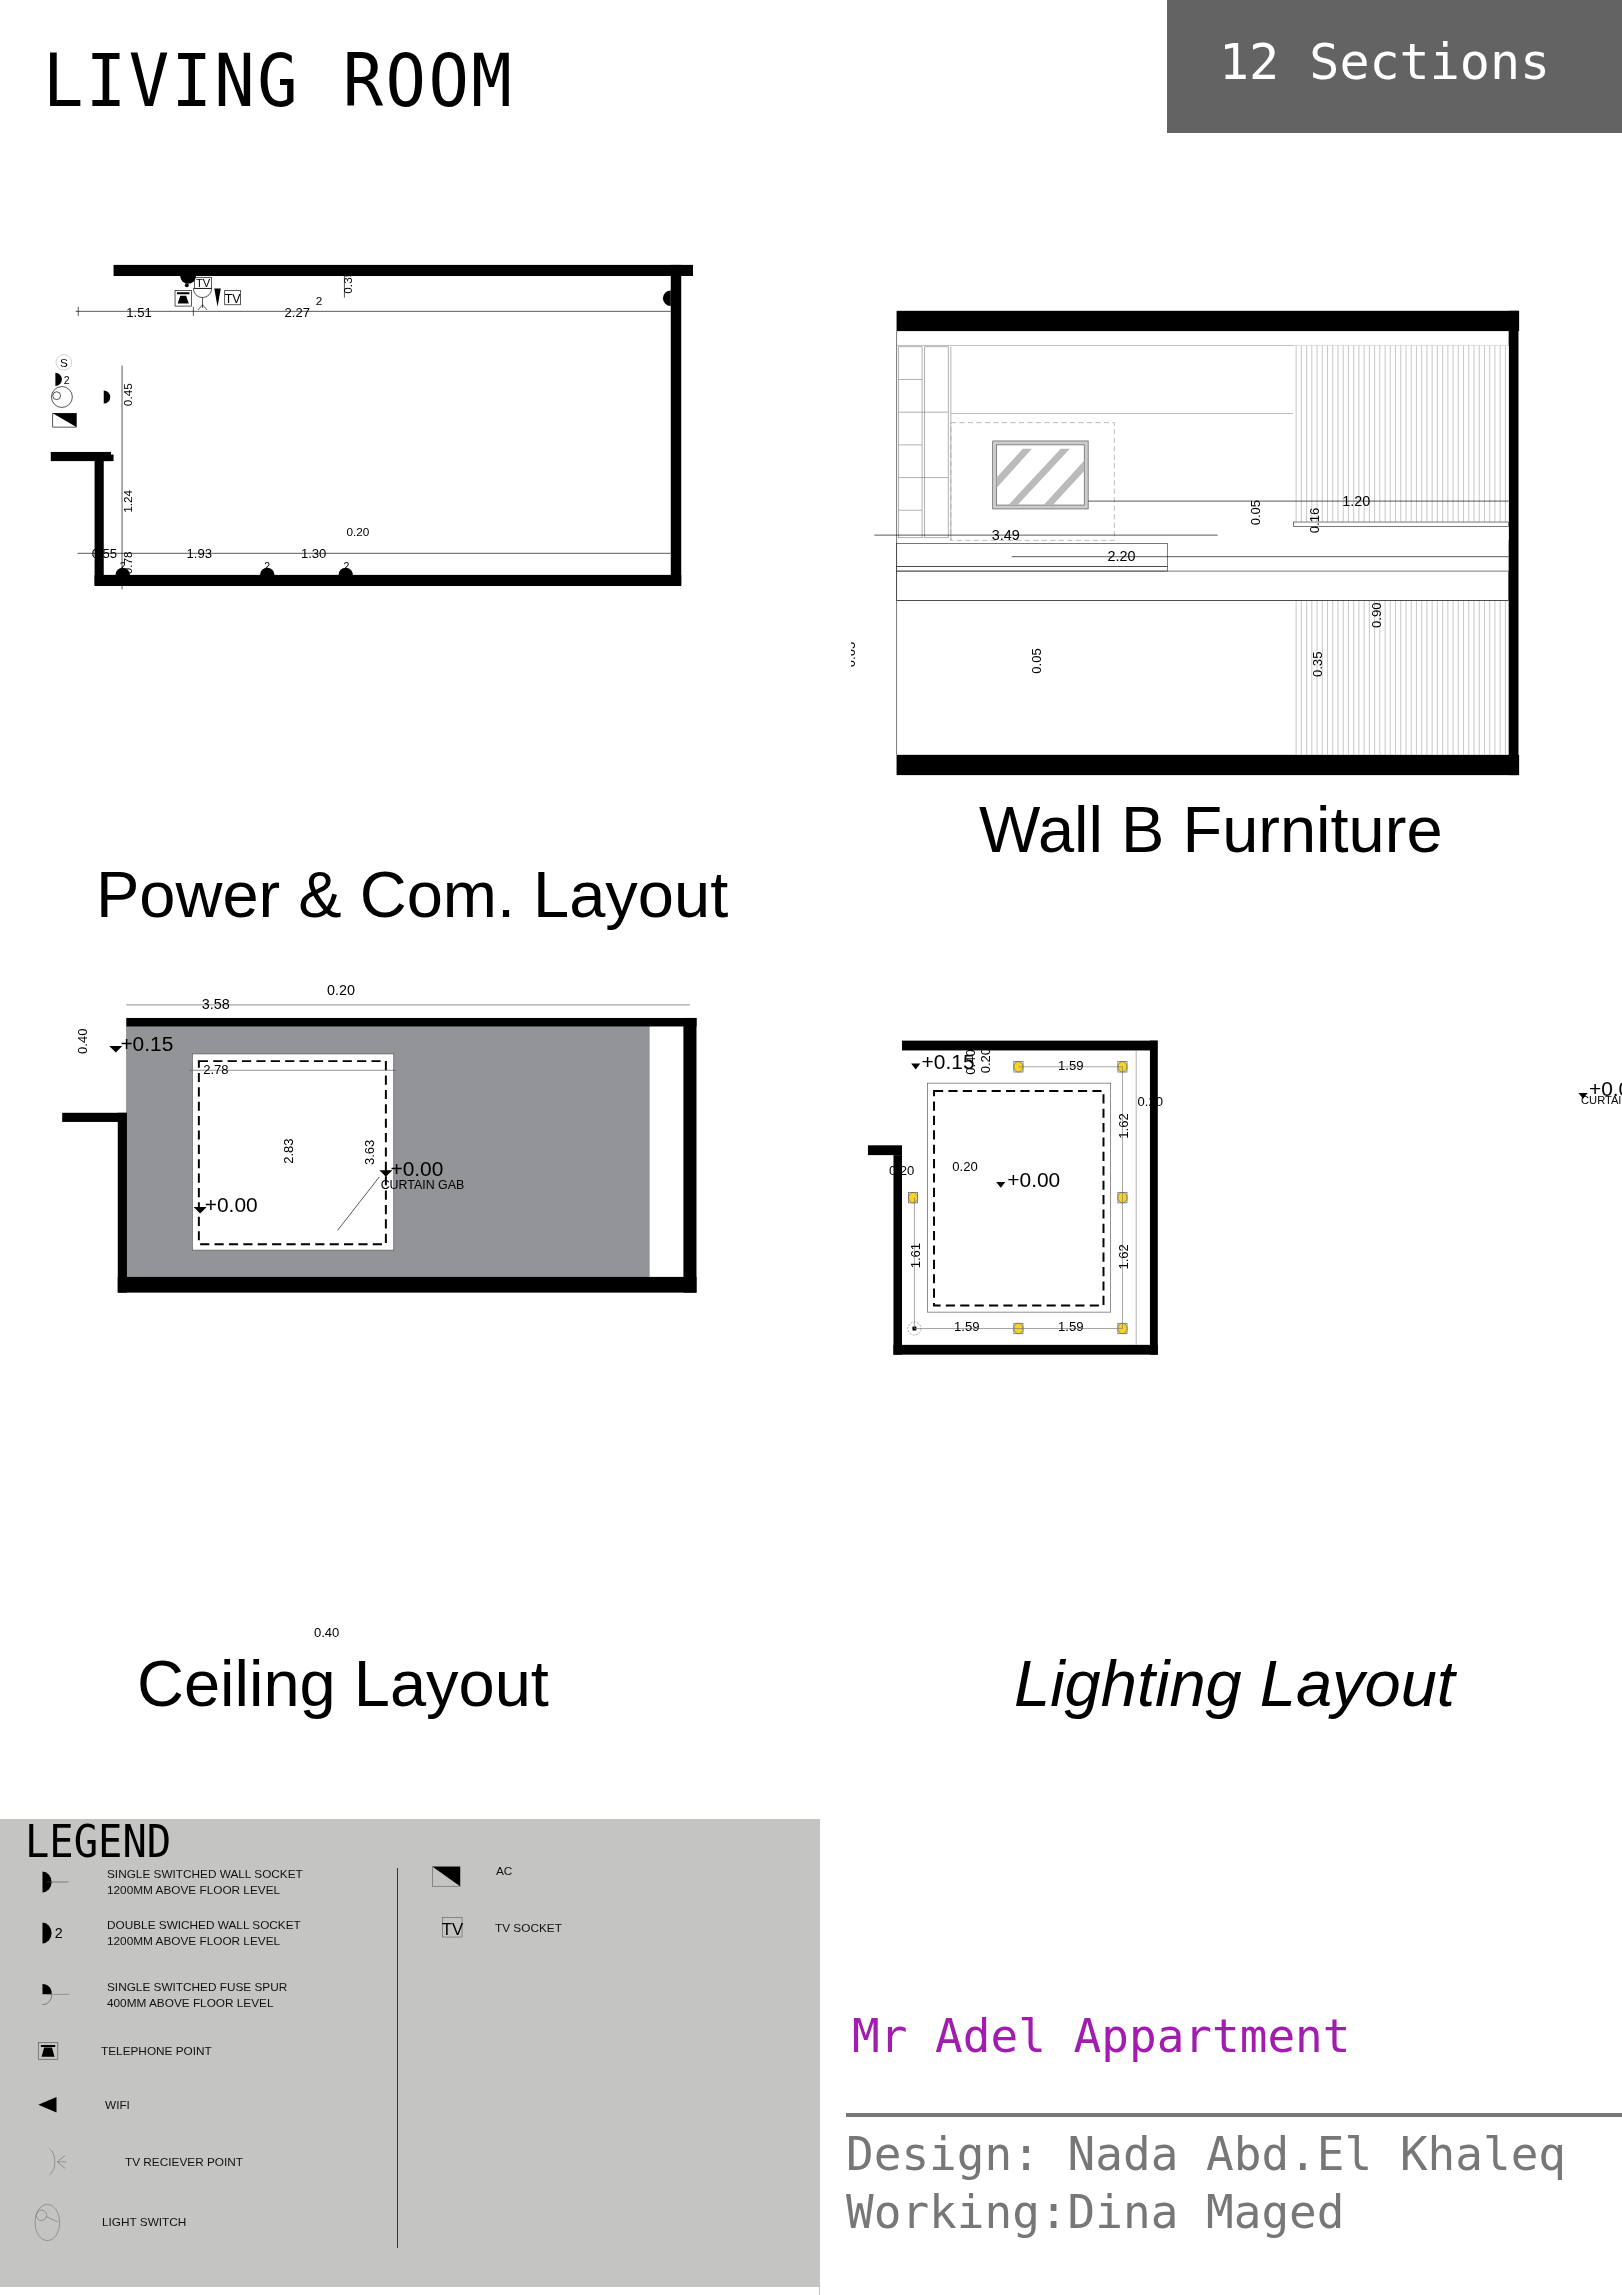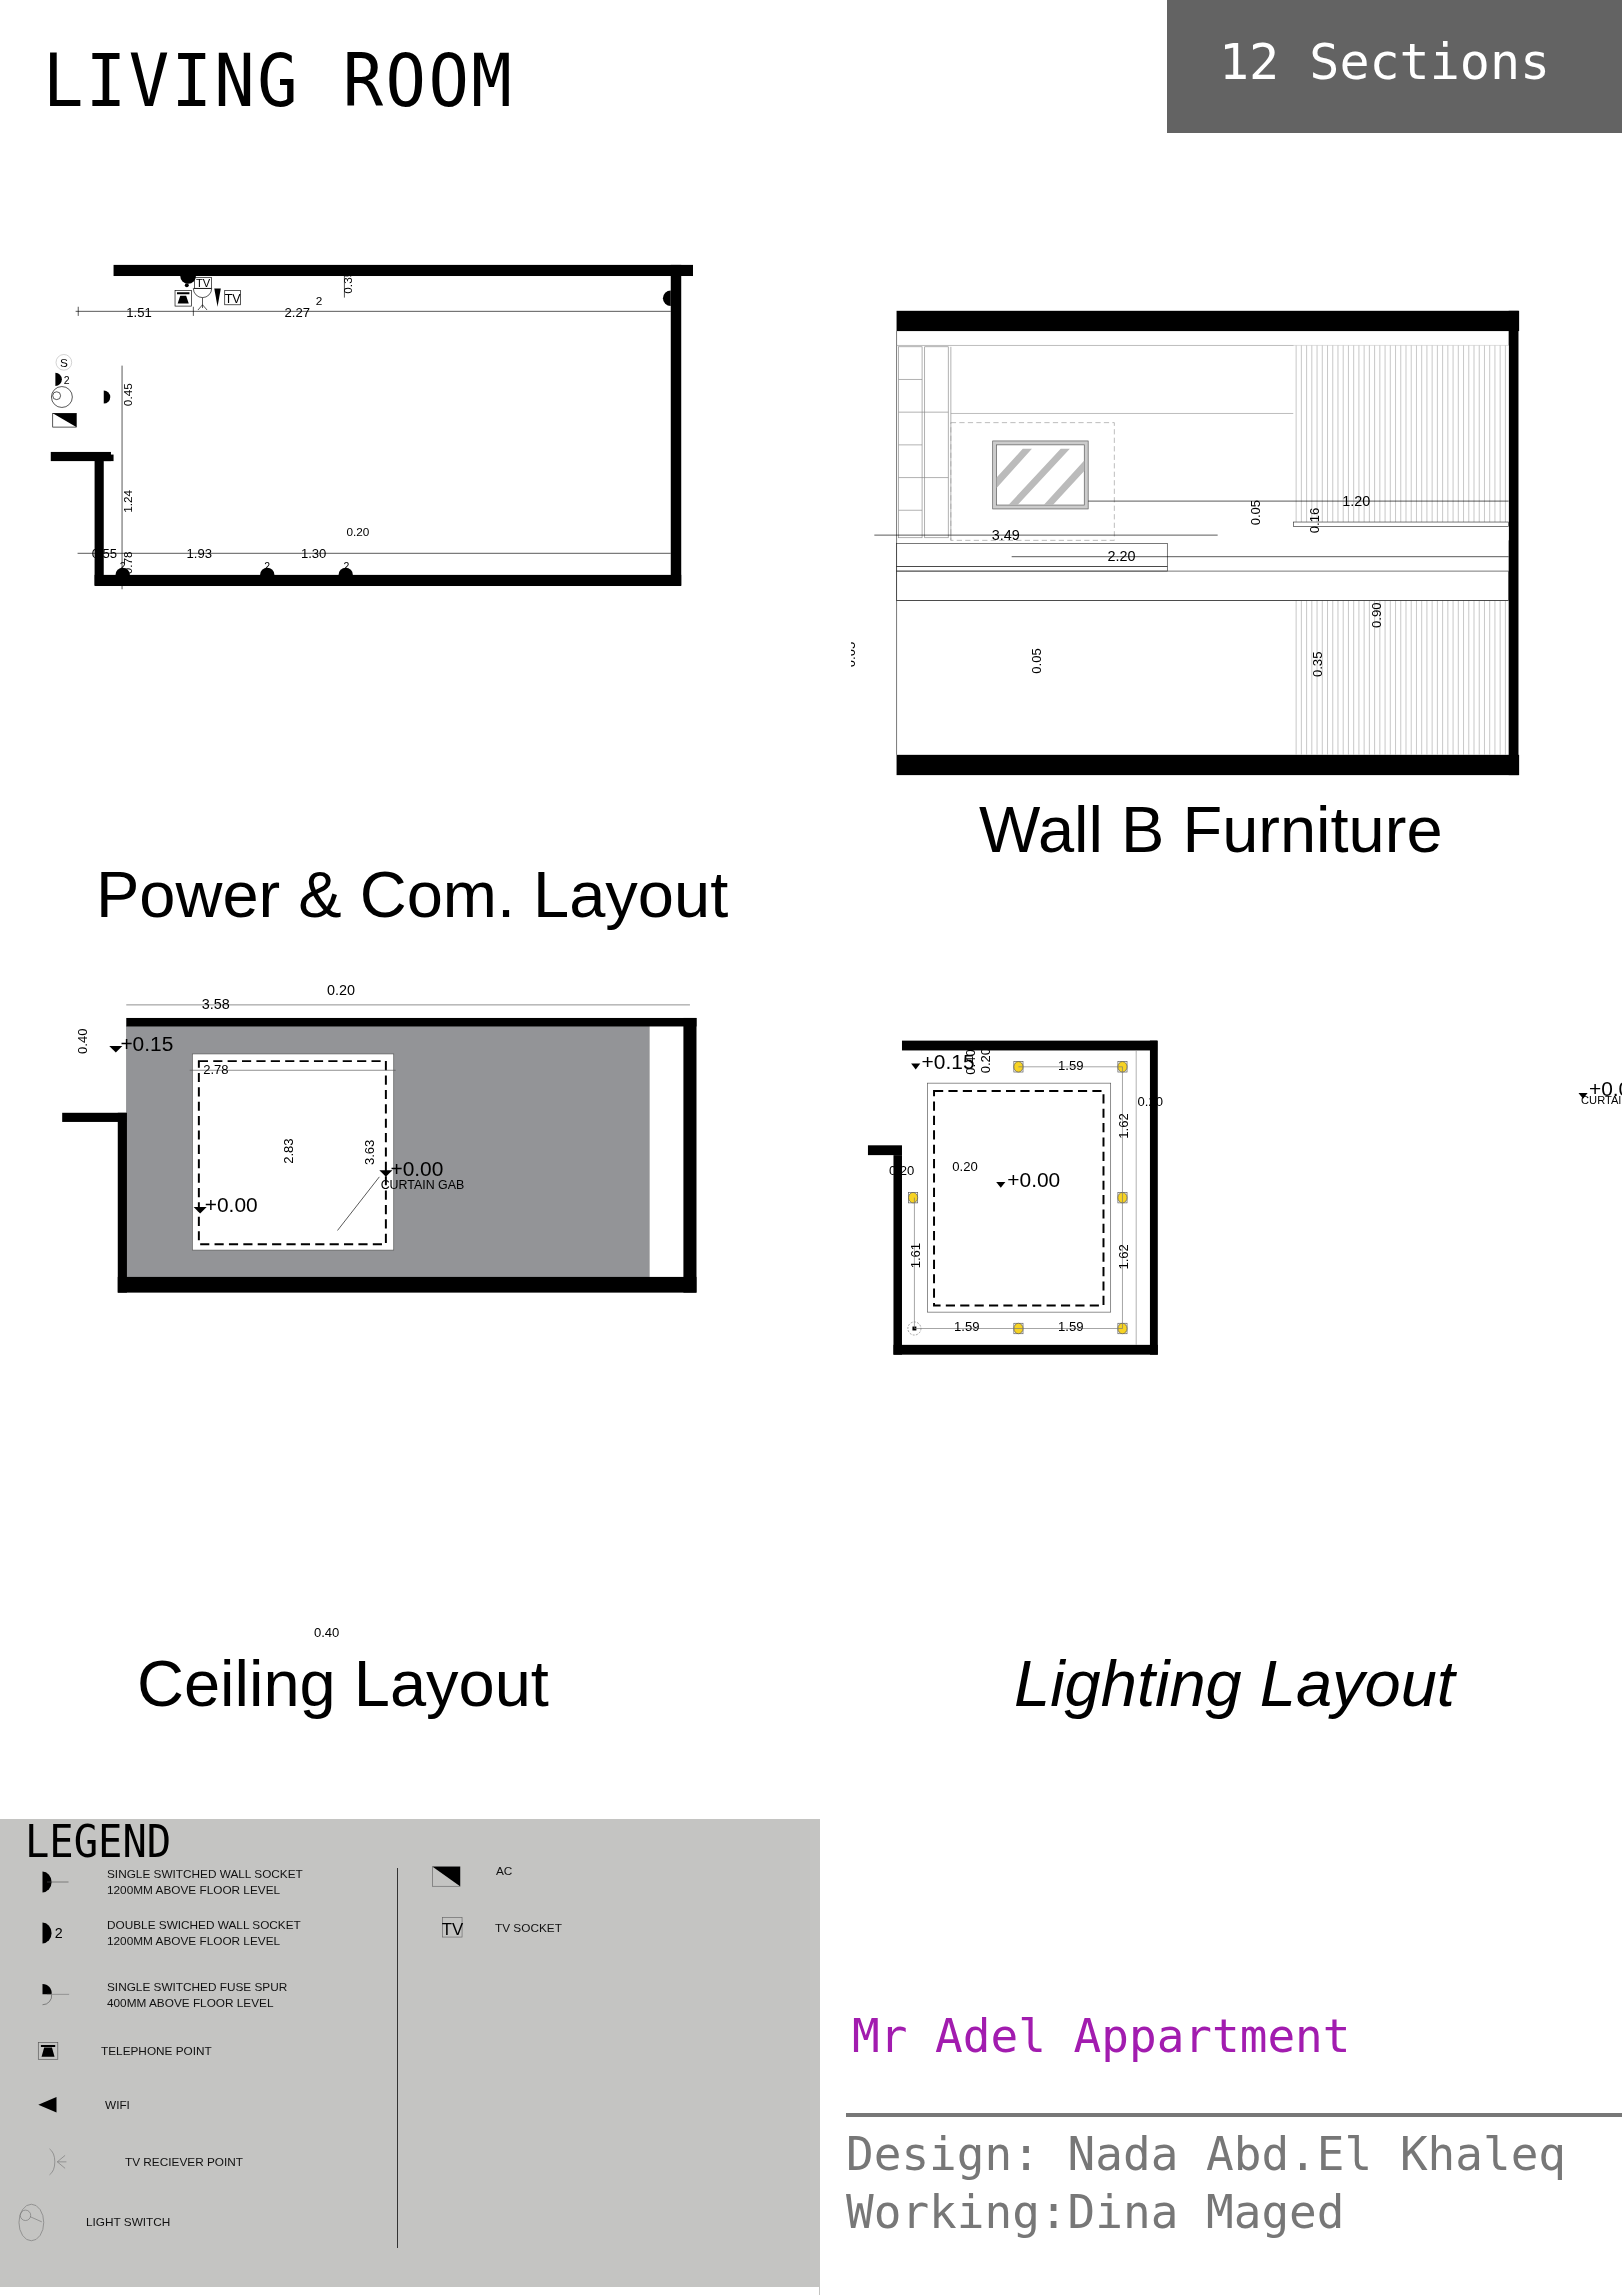--- a/index.html
+++ b/index.html
@@ -395,21 +395,21 @@
   </div>
   <div class="legend-item" style="left:43px;top:327px;">
     <svg width="26" height="33" viewBox="0 0 40 50">
         <path d="M10,4 a14,22 0 0 1 0,40" fill="none" stroke="#777"></path>
         <line x1="22" y1="24" x2="36" y2="24" stroke="#777"></line>
         <line x1="22" y1="24" x2="34" y2="14" stroke="#777"></line>
         <line x1="22" y1="24" x2="34" y2="34" stroke="#777"></line>
       </svg>
     <span class="legend-label" style="margin-left:56px">TV RECIEVER POINT</span>
   </div>
-  <div class="legend-item" style="left:17px;top:383px;">
+  <div class="legend-item" style="left:33px;top:383px;">
     <svg width="30" height="41" viewBox="0 0 46 62">
         <ellipse cx="22" cy="31" rx="19" ry="28" fill="none" stroke="#777"></ellipse>
         <circle cx="13" cy="20" r="8" fill="none" stroke="#777"></circle>
         <line x1="20" y1="22" x2="38" y2="30" stroke="#777"></line>
       </svg>
     <span class="legend-label" style="margin-left:39px">LIGHT SWITCH</span>
   </div>
 
   <div class="legend-item" style="left:432px;top:47px;">
     <svg width="30" height="23.6" viewBox="0 0 46 36">

